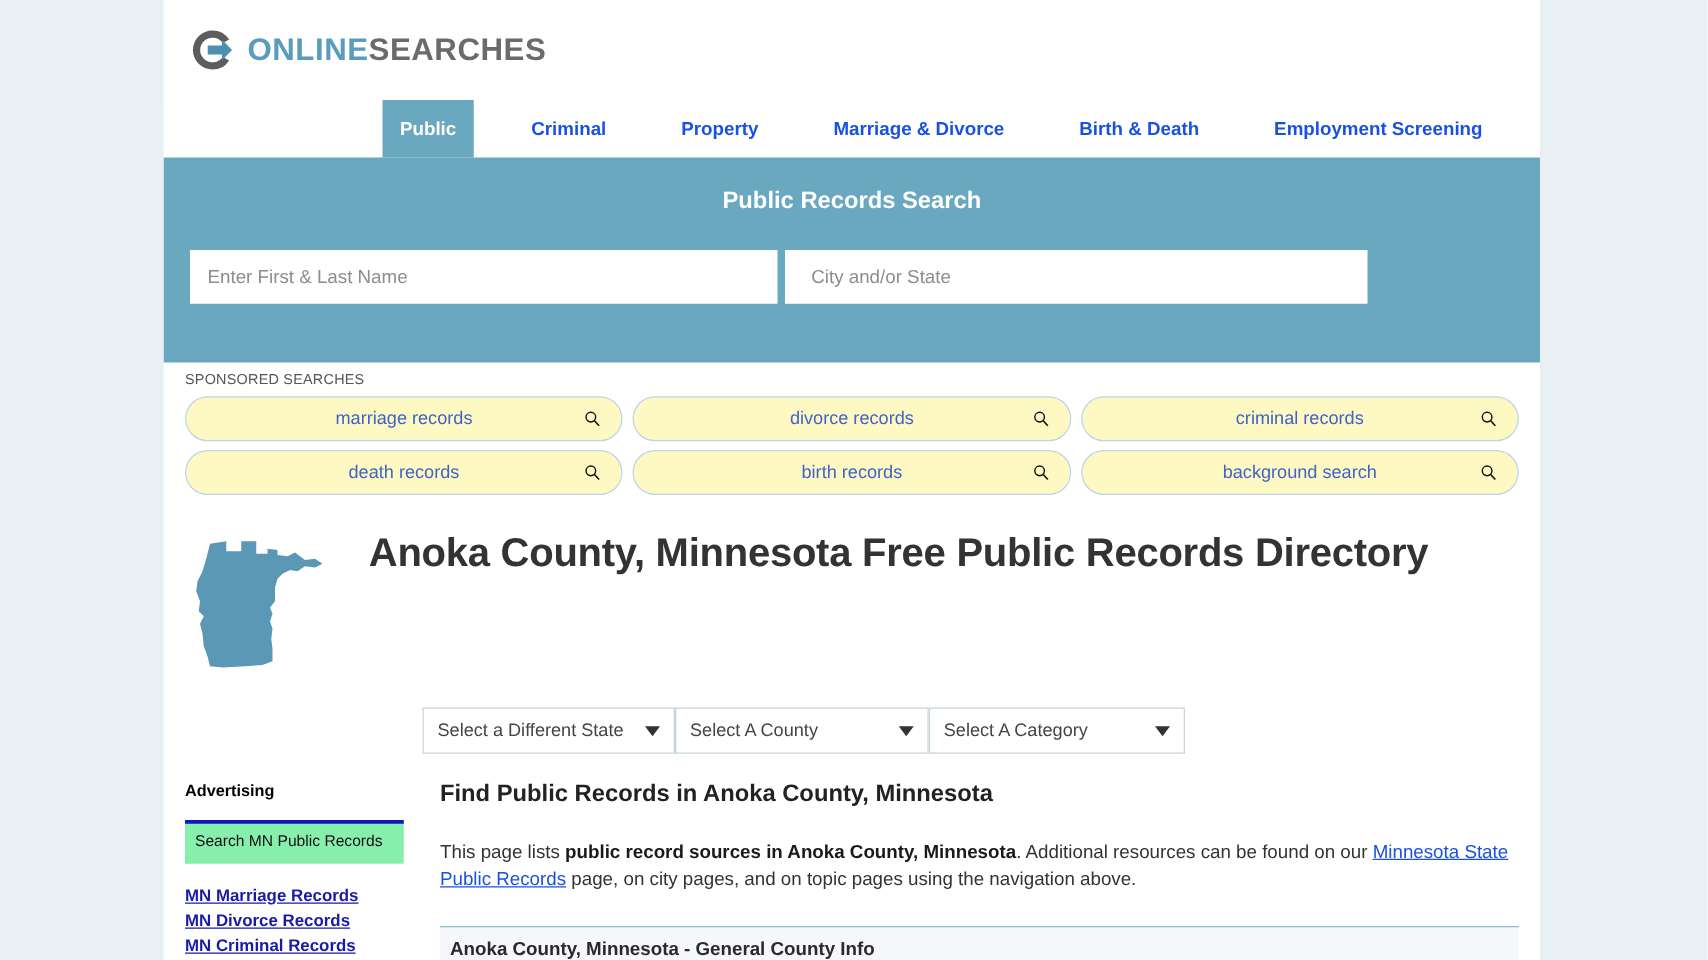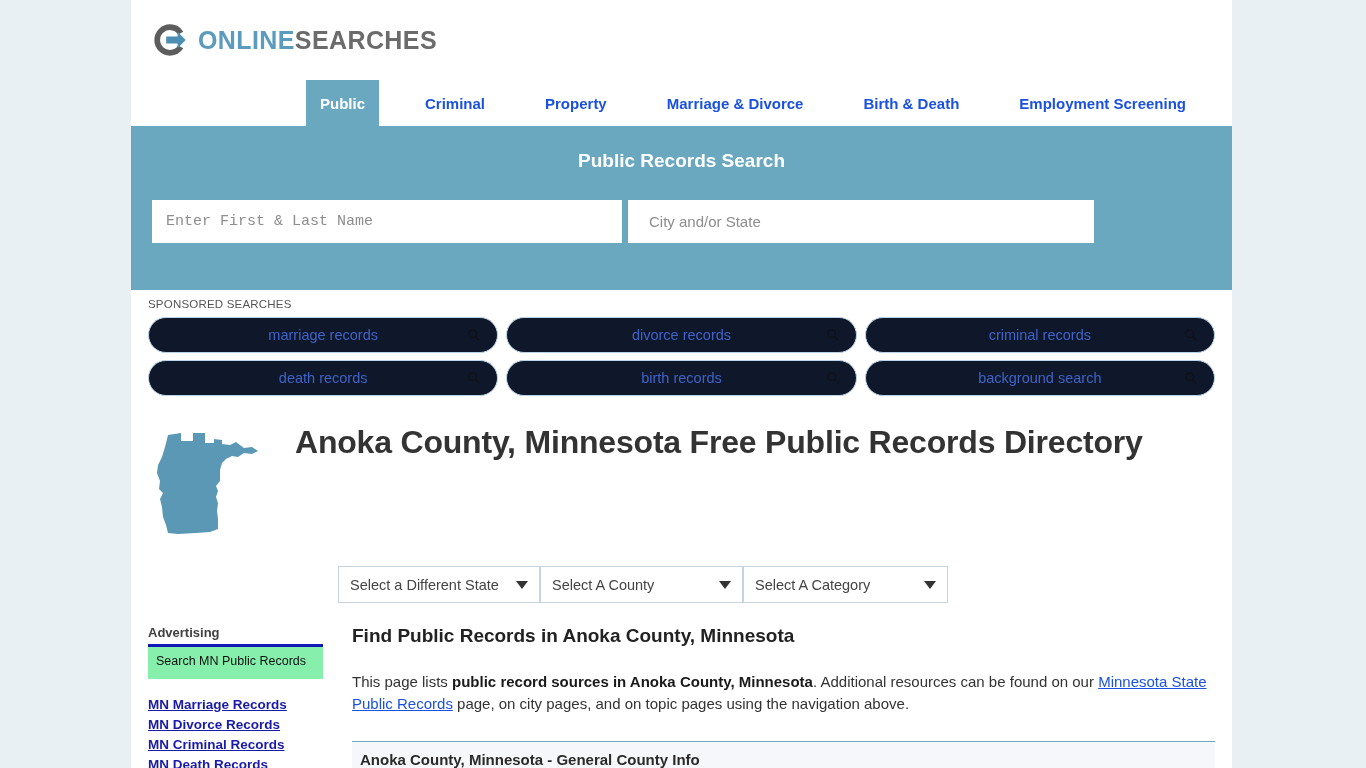--- a/index.html
+++ b/index.html
@@ -101,21 +101,21 @@
     height: 43px;
     border: none;
     outline: none;
     background: #ffffff;
     font-size: 15px;
     color: #444;
     padding: 0 14px;
     font-family: "Liberation Sans", sans-serif;
   }
   .hero-input::placeholder { color: #8d8d8d; }
-  .hero-input.name { width: 470px; font-family: Liberation Mono, monospace; }
+  .hero-input.name { width: 470px; }
   .hero-input.city { width: 466px; padding-left: 21px; }
   .hero-submit {
     width: 124px;
     height: 43px;
     background: #1356e0;
     color: #ffffff;
     border: none;
     font-size: 15px;
     font-family: "Liberation Sans", sans-serif;
     cursor: pointer;
@@ -134,21 +134,21 @@
   .pill-row {
     display: flex;
     gap: 8px;
     margin-bottom: 7px;
   }
   .pill {
     flex: 1;
     height: 36px;
     border: 1px solid #bcd4ea;
     border-radius: 20px;
-    background: #0f172a;
+    background: #fef9c3;
     display: flex;
     align-items: center;
     justify-content: center;
     position: relative;
     cursor: pointer;
   }
   .pill-text {
     color: #3f63c8;
     font-size: 14.5px;
   }
@@ -207,22 +207,22 @@
 
   
   .lower {
     display: flex;
     padding: 22px 17px 0 17px;
   }
   .sidebar { width: 175px; flex: 0 0 175px; }
   .ad-heading {
     font-size: 13px;
     font-weight: bold;
-    color: #404040;
-    margin-bottom: 4px;
+    color: #000000;
+    margin-bottom: 16px;
   }
   .ad-box {
     background: #86efac;
     border-top: 3px solid #1019b8;
     padding: 7px 8px 9px 8px;
     font-size: 12.5px;
     color: #111;
     line-height: 1.26;
     cursor: pointer;
   }

